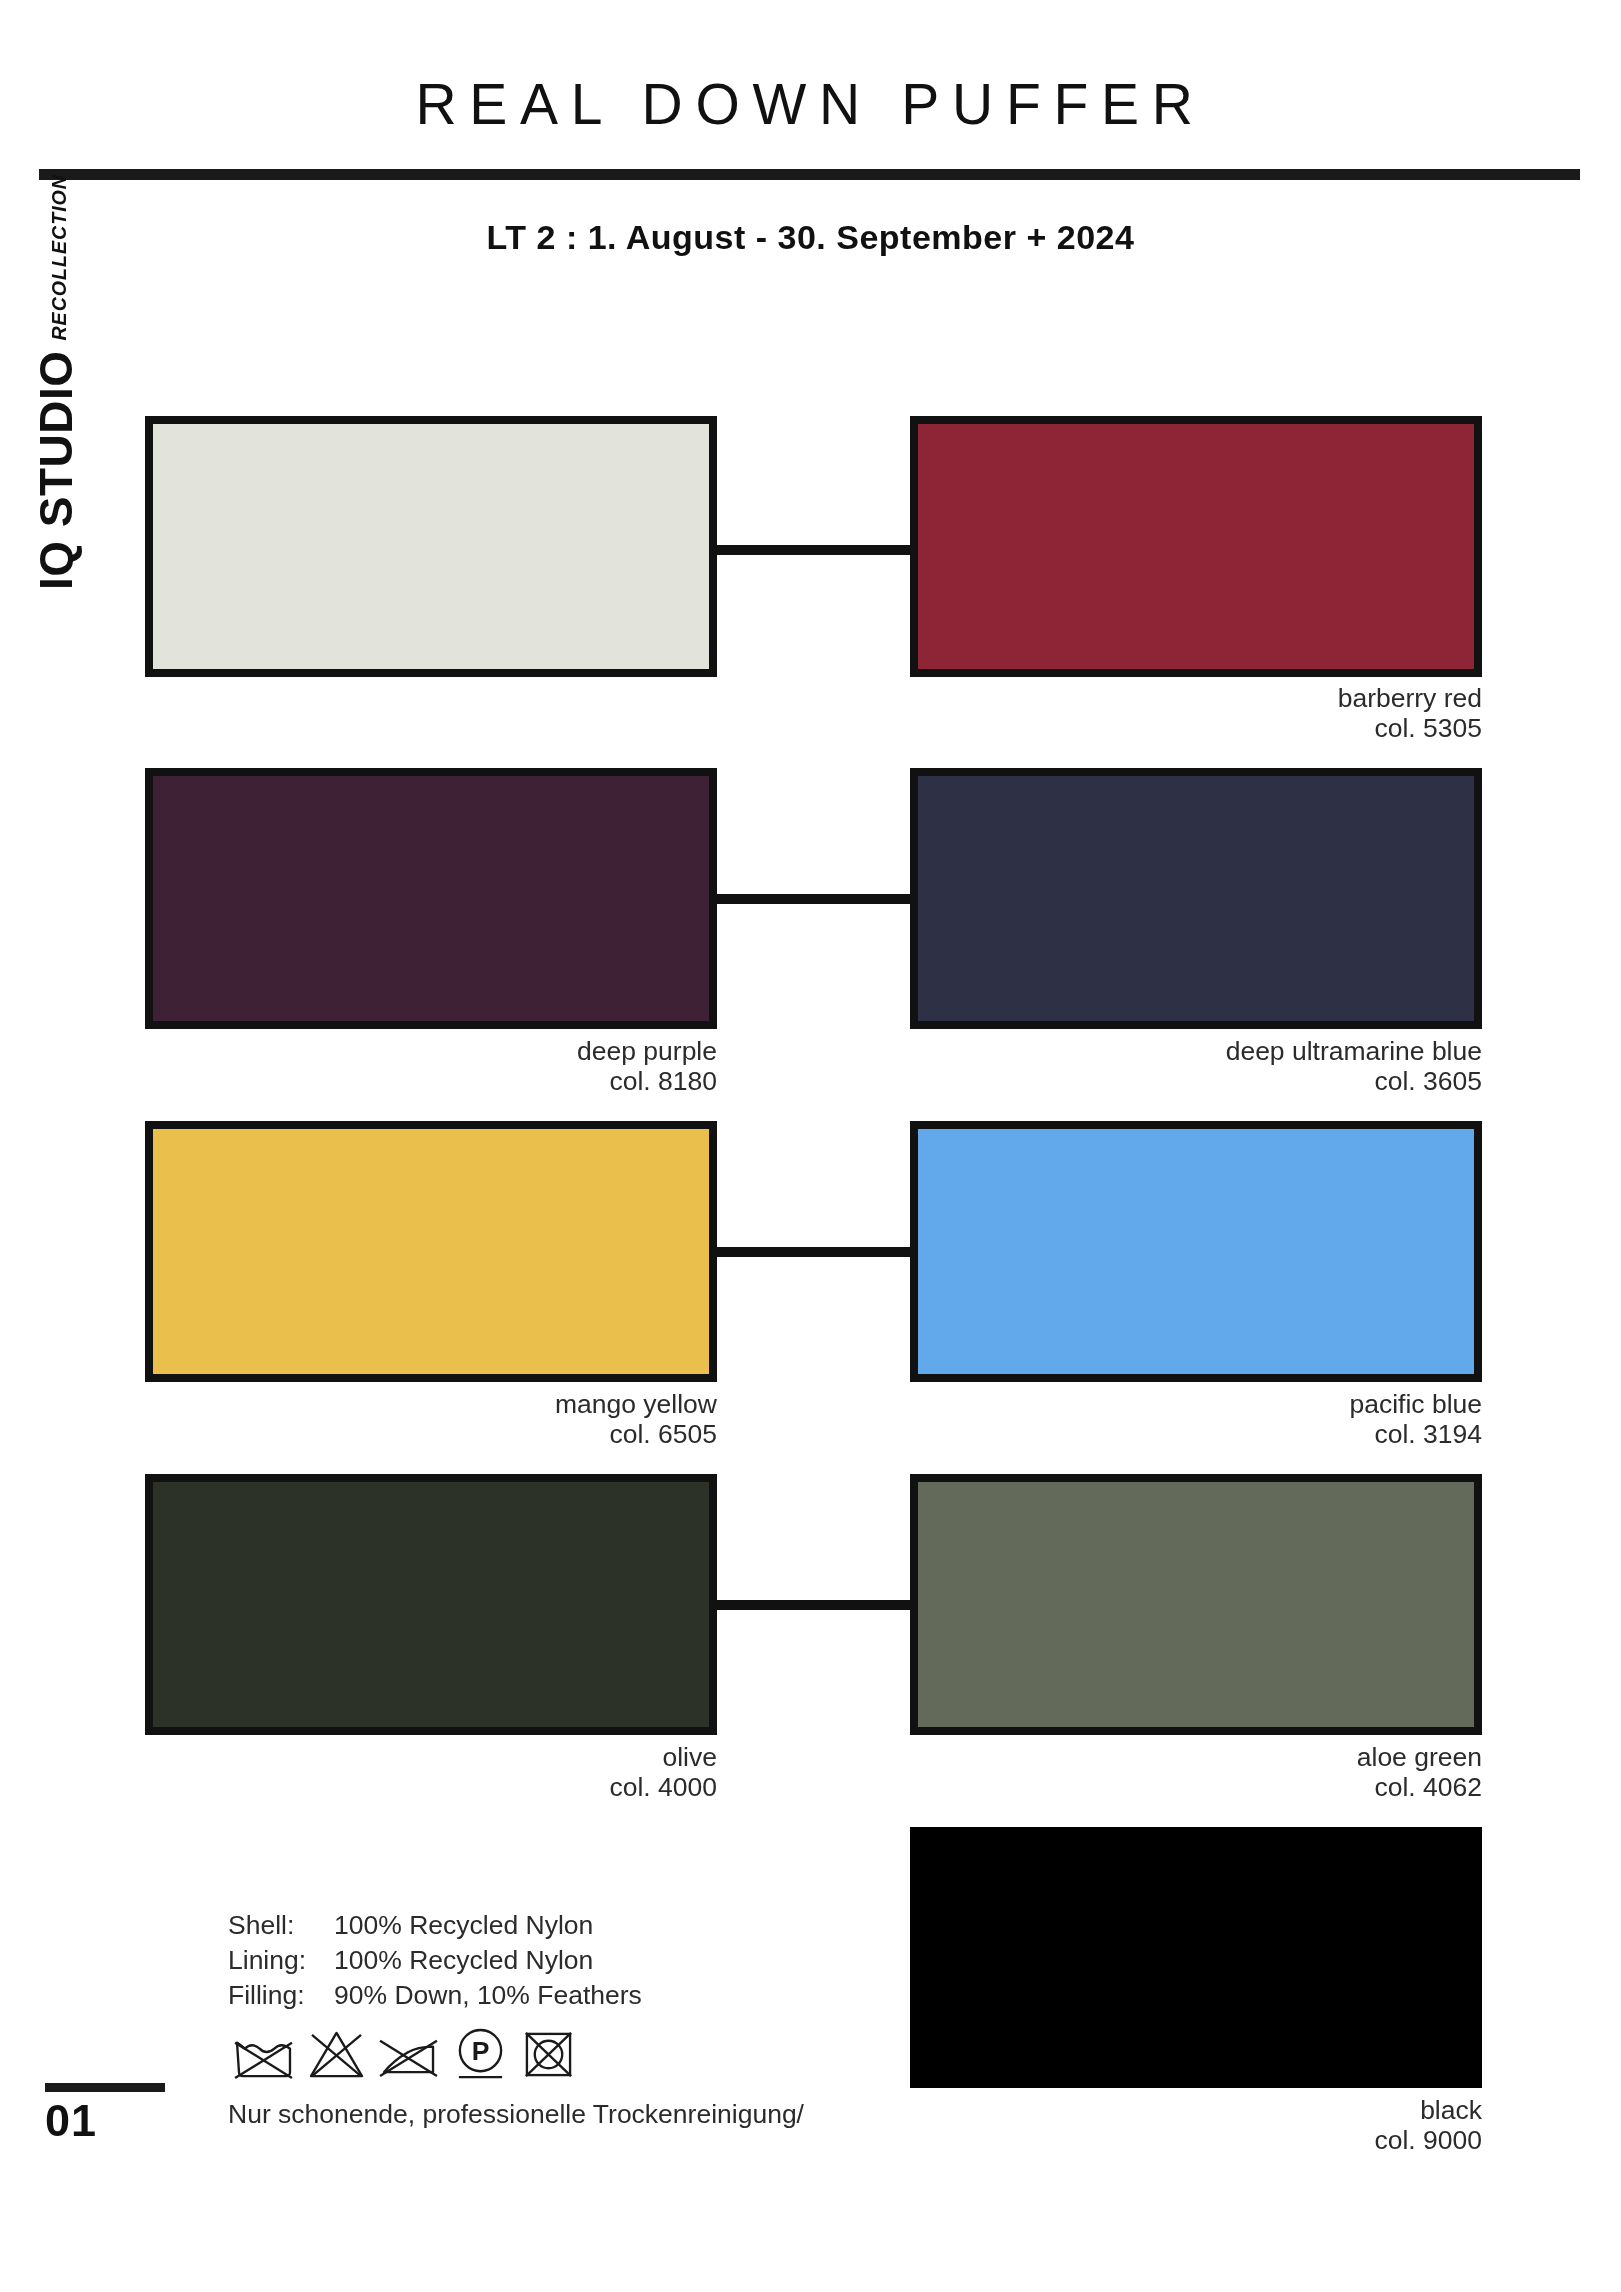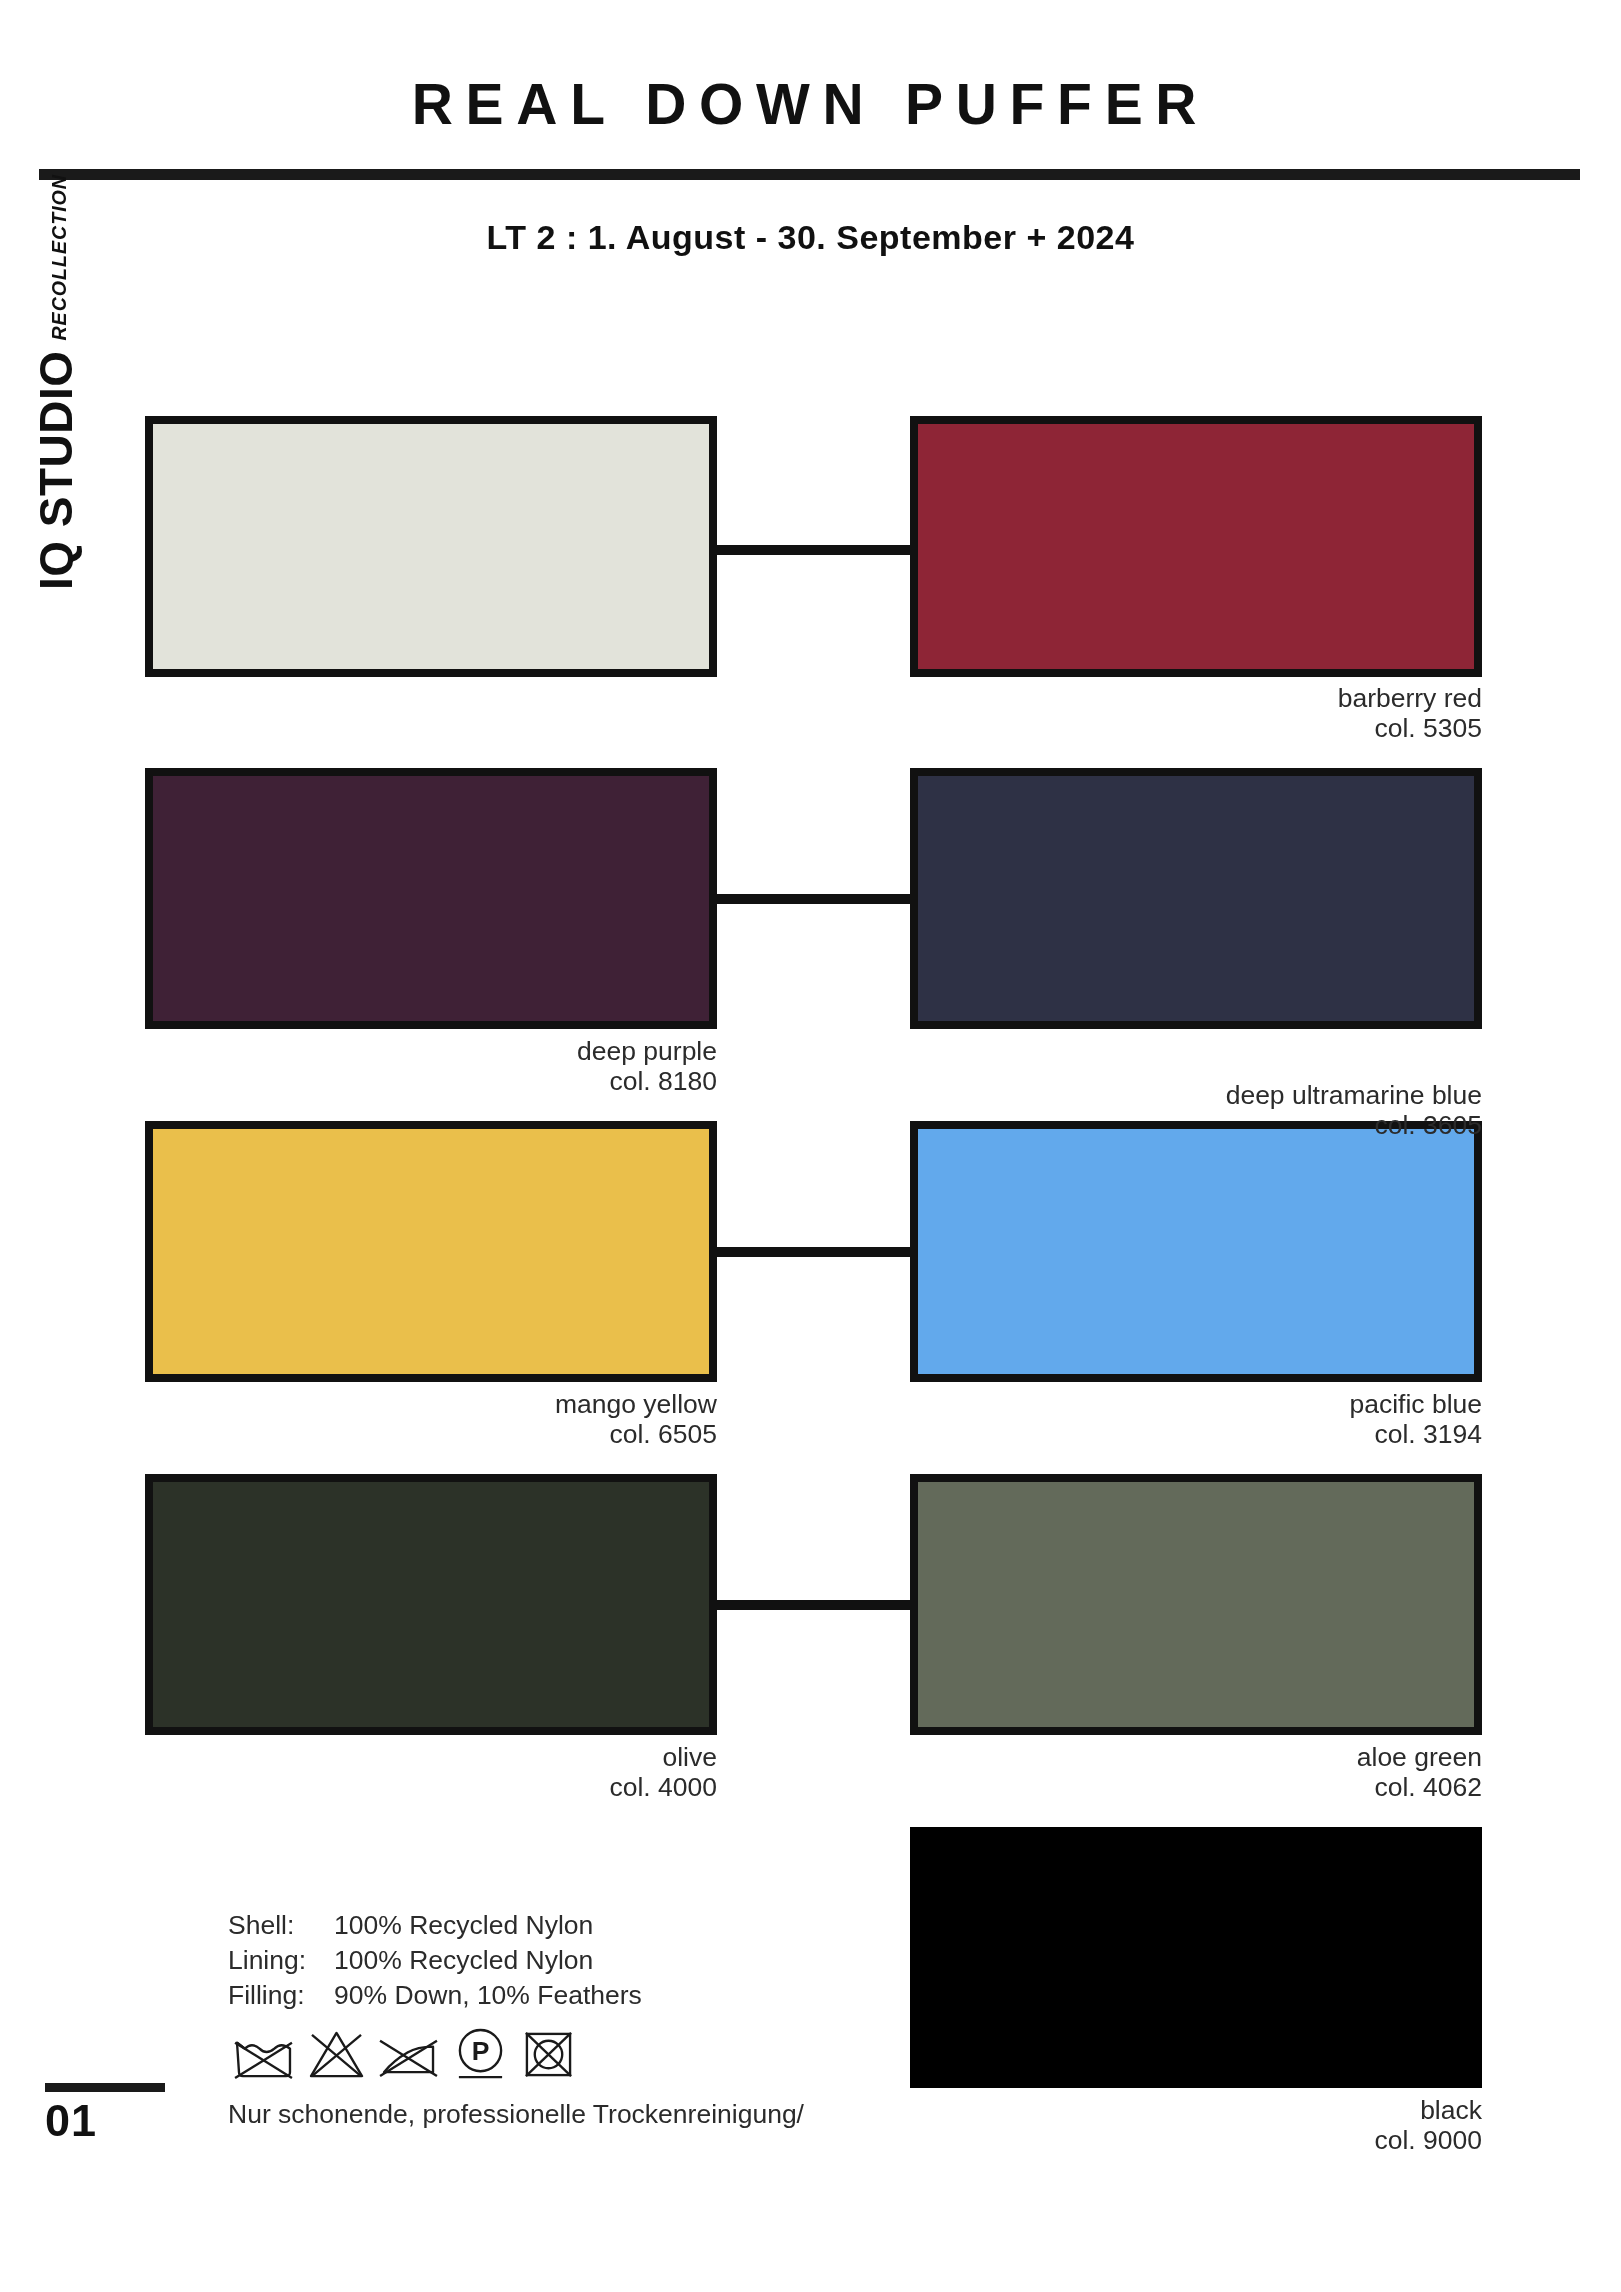--- a/index.html
+++ b/index.html
@@ -11,21 +11,21 @@
     color:#1a1a1a;
     position:relative;
     overflow:hidden;
   }
   .page{position:relative;width:1621px;height:2293px;}
 
   
   .title{
     position:absolute;left:0;top:76px;width:1621px;
     text-align:center;
-    font-size:57px;font-weight:bold;
+    font-size:57px;font-weight:normal;
     letter-spacing:12.7px;
     color:#111111;
     line-height:1;
   }
   .title-rule{
     position:absolute;left:39px;top:169px;width:1541px;height:10.8px;
     background:#1a1a1a;
   }
   .subtitle{
     position:absolute;left:0;top:218px;width:1621px;
@@ -140,21 +140,21 @@
 
   <div class="lbl" style="left:1090px;top:684px;width:392px;">
     <span class="nm">barberry red</span>
     <span class="cd">col. 5305</span>
   </div>
 
   <div class="lbl" style="left:325px;top:1037px;width:392px;">
     <span class="nm">deep purple</span>
     <span class="cd">col. 8180</span>
   </div>
-  <div class="lbl" style="left:992px;top:1037px;width:490px;margin-top:44px;">
+  <div class="lbl" style="left:992px;top:1037px;width:490px;">
     <span class="nm">deep ultramarine blue</span>
     <span class="cd">col. 3605</span>
   </div>
 
   <div class="lbl" style="left:325px;top:1390px;width:392px;">
     <span class="nm">mango yellow</span>
     <span class="cd">col. 6505</span>
   </div>
   <div class="lbl" style="left:1090px;top:1390px;width:392px;">
     <span class="nm">pacific blue</span>

